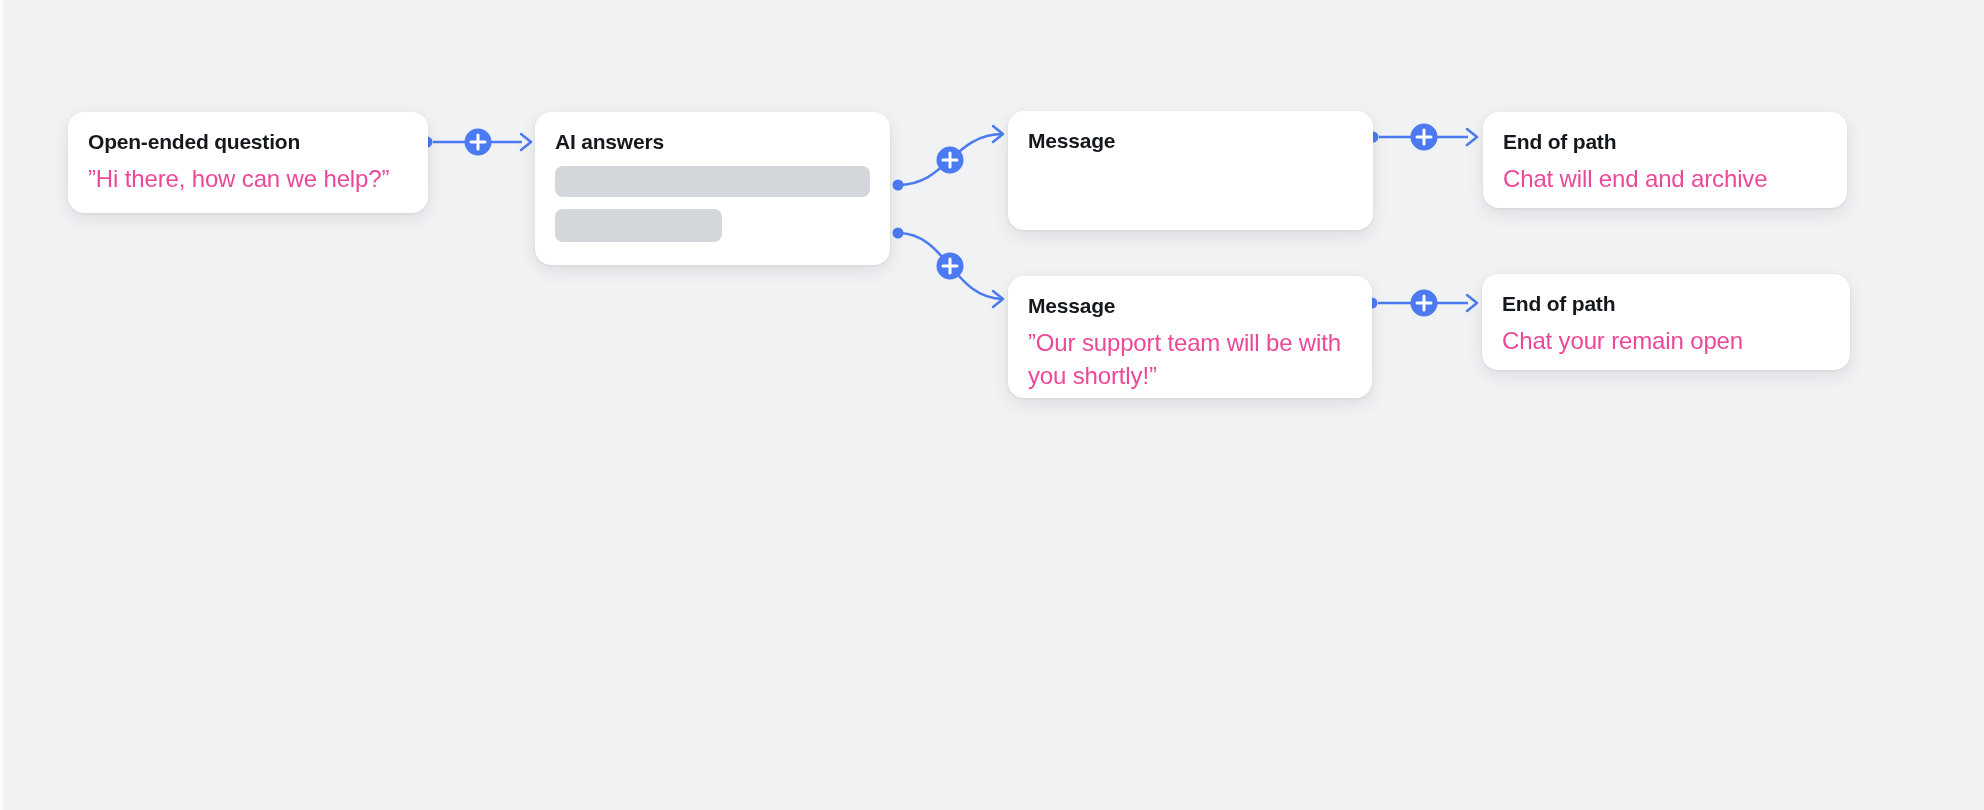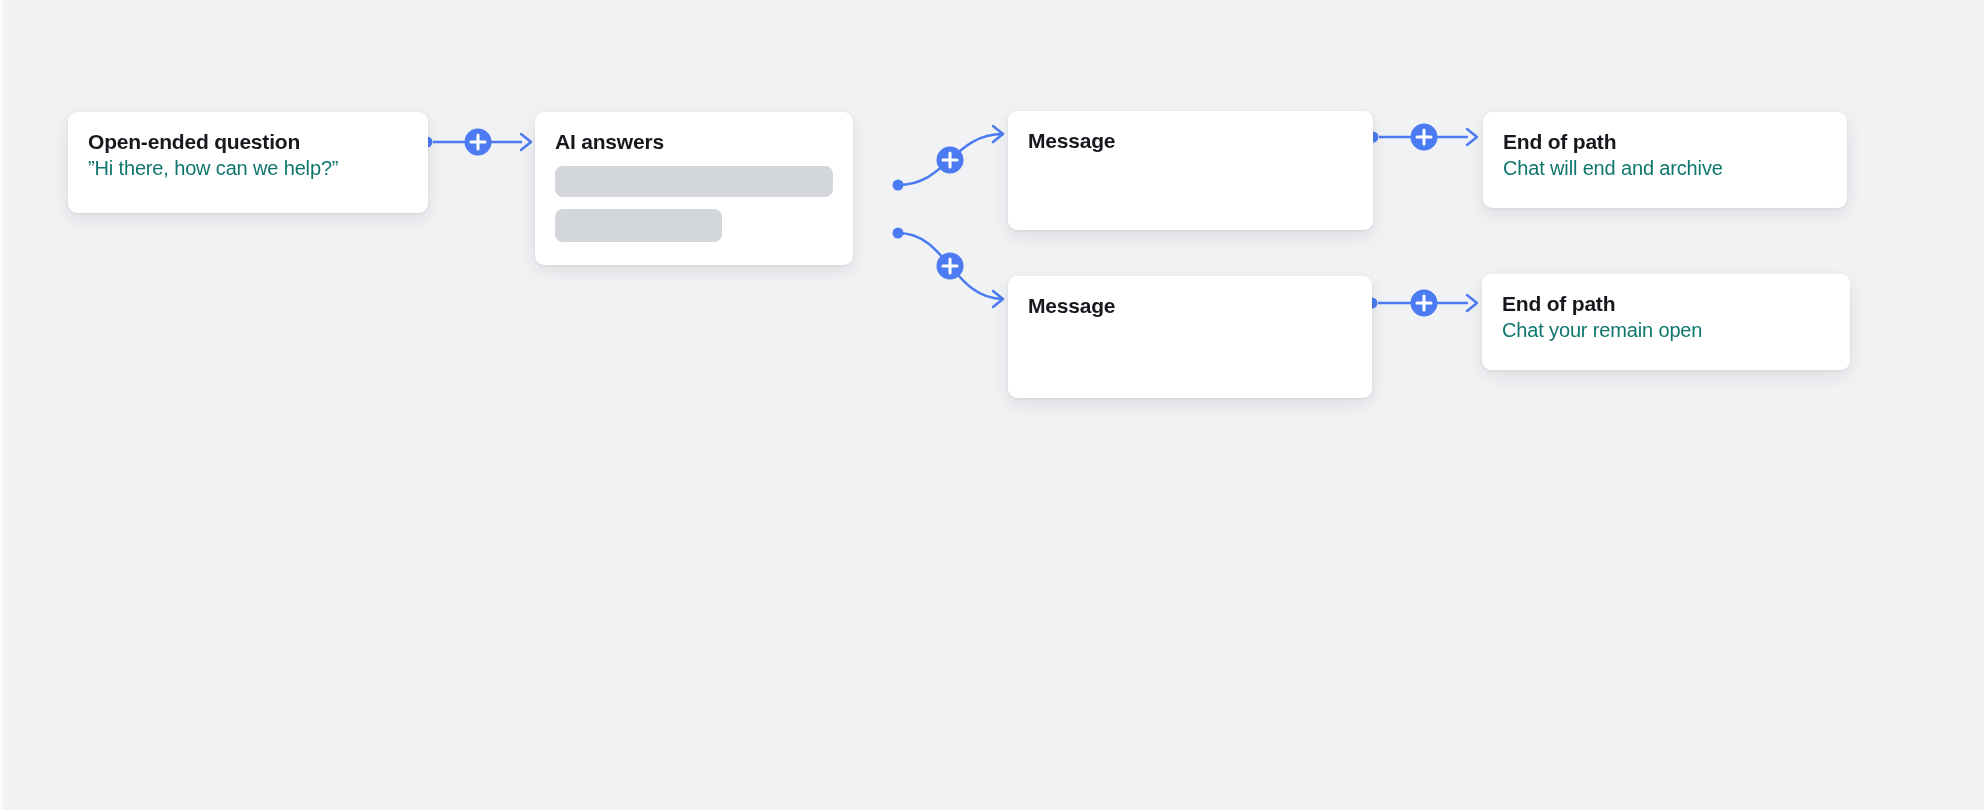--- a/index.html
+++ b/index.html
@@ -12,34 +12,34 @@
   .canvas{position:absolute;inset:0}
   .edge-highlight{position:absolute;left:0;top:0;width:3px;height:100%;background:#fafbfc}
   .wires{position:absolute;left:0;top:0;display:block}
   .wire{fill:none;stroke:#4b7af2;stroke-width:2.5px}
   .arrowhead{fill:none;stroke:#4b7af2;stroke-width:2.5px;stroke-linecap:round;stroke-linejoin:round}
   .port-dot{fill:#4b7af2}
   .plus-circle{fill:#4b7af2}
   .plus-glyph{fill:none;stroke:#ffffff;stroke-width:3px;stroke-linecap:round}
   .node{
     position:absolute;box-sizing:border-box;
-    background:#ffffff;border-radius:9px;
+    background:#ffffff;border-radius:16px;
     padding:17px 20px 32px 20px;
     box-shadow:0 1px 3px rgba(20,24,35,.07),0 6px 18px rgba(20,24,35,.09);
   }
   .node-title{
     font-size:21px;font-weight:700;color:#15181c;
     line-height:1.25;letter-spacing:-.2px;
   }
   .node-body{
-    font-size:20px;font-weight:400;color:#0f766e;
+    margin-top:7px;font-size:24px;font-weight:400;color:#ec4899;
     line-height:1.38;letter-spacing:-.15px;
   }
   .n1{left:68px;top:112px;width:360px;height:101px}
-  .n2{left:535px;top:112px;width:318px;height:153px}
+  .n2{left:535px;top:112px;width:355px;height:153px}
   .n3{left:1008px;top:111px;width:365px;height:119px}
   .n4{left:1483px;top:112px;width:364px;height:96px}
   .n5{left:1008px;top:276px;width:364px;height:122px}
   .n6{left:1482px;top:274px;width:368px;height:96px}
   .ph-bar{background:#d3d6da;border-radius:8px}
   .ph-bar-1{width:100%;height:31px;margin-top:11px}
   .ph-bar-2{width:167px;height:33px;margin-top:12px}
 </style>
 </head>
 <body>
@@ -115,19 +115,20 @@
     <div class="node-title">Message</div>
   </div>
 
   <div class="node n4">
     <div class="node-title">End of path</div>
     <div class="node-body">Chat will end and archive</div>
   </div>
 
   <div class="node n5">
     <div class="node-title">Message</div>
+    <div class="node-body">”Our support team will be with you shortly!”</div>
   </div>
 
   <div class="node n6">
     <div class="node-title">End of path</div>
     <div class="node-body">Chat your remain open</div>
   </div>
 </div>
 
 </body></html>

